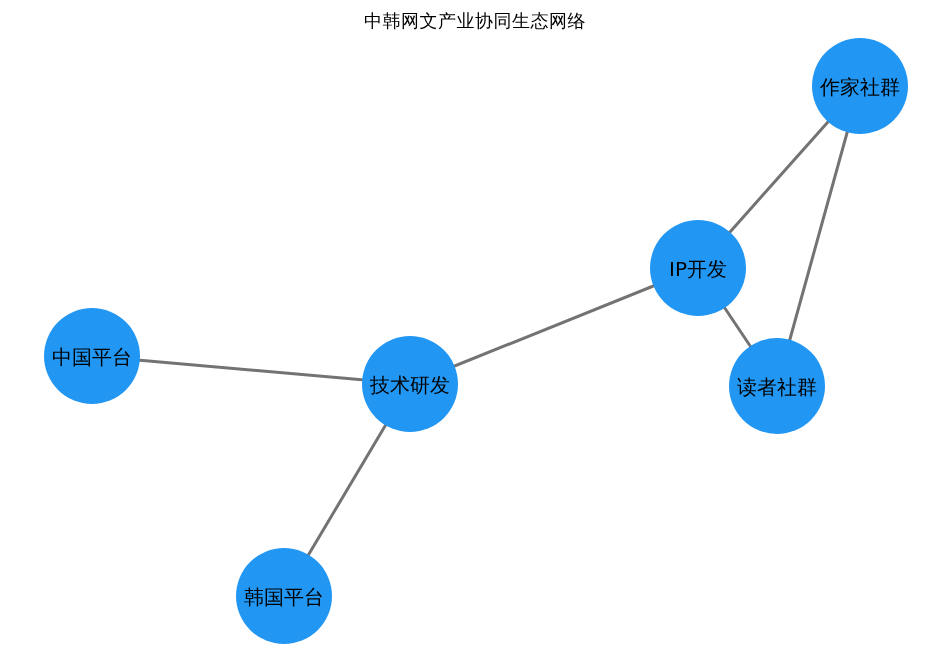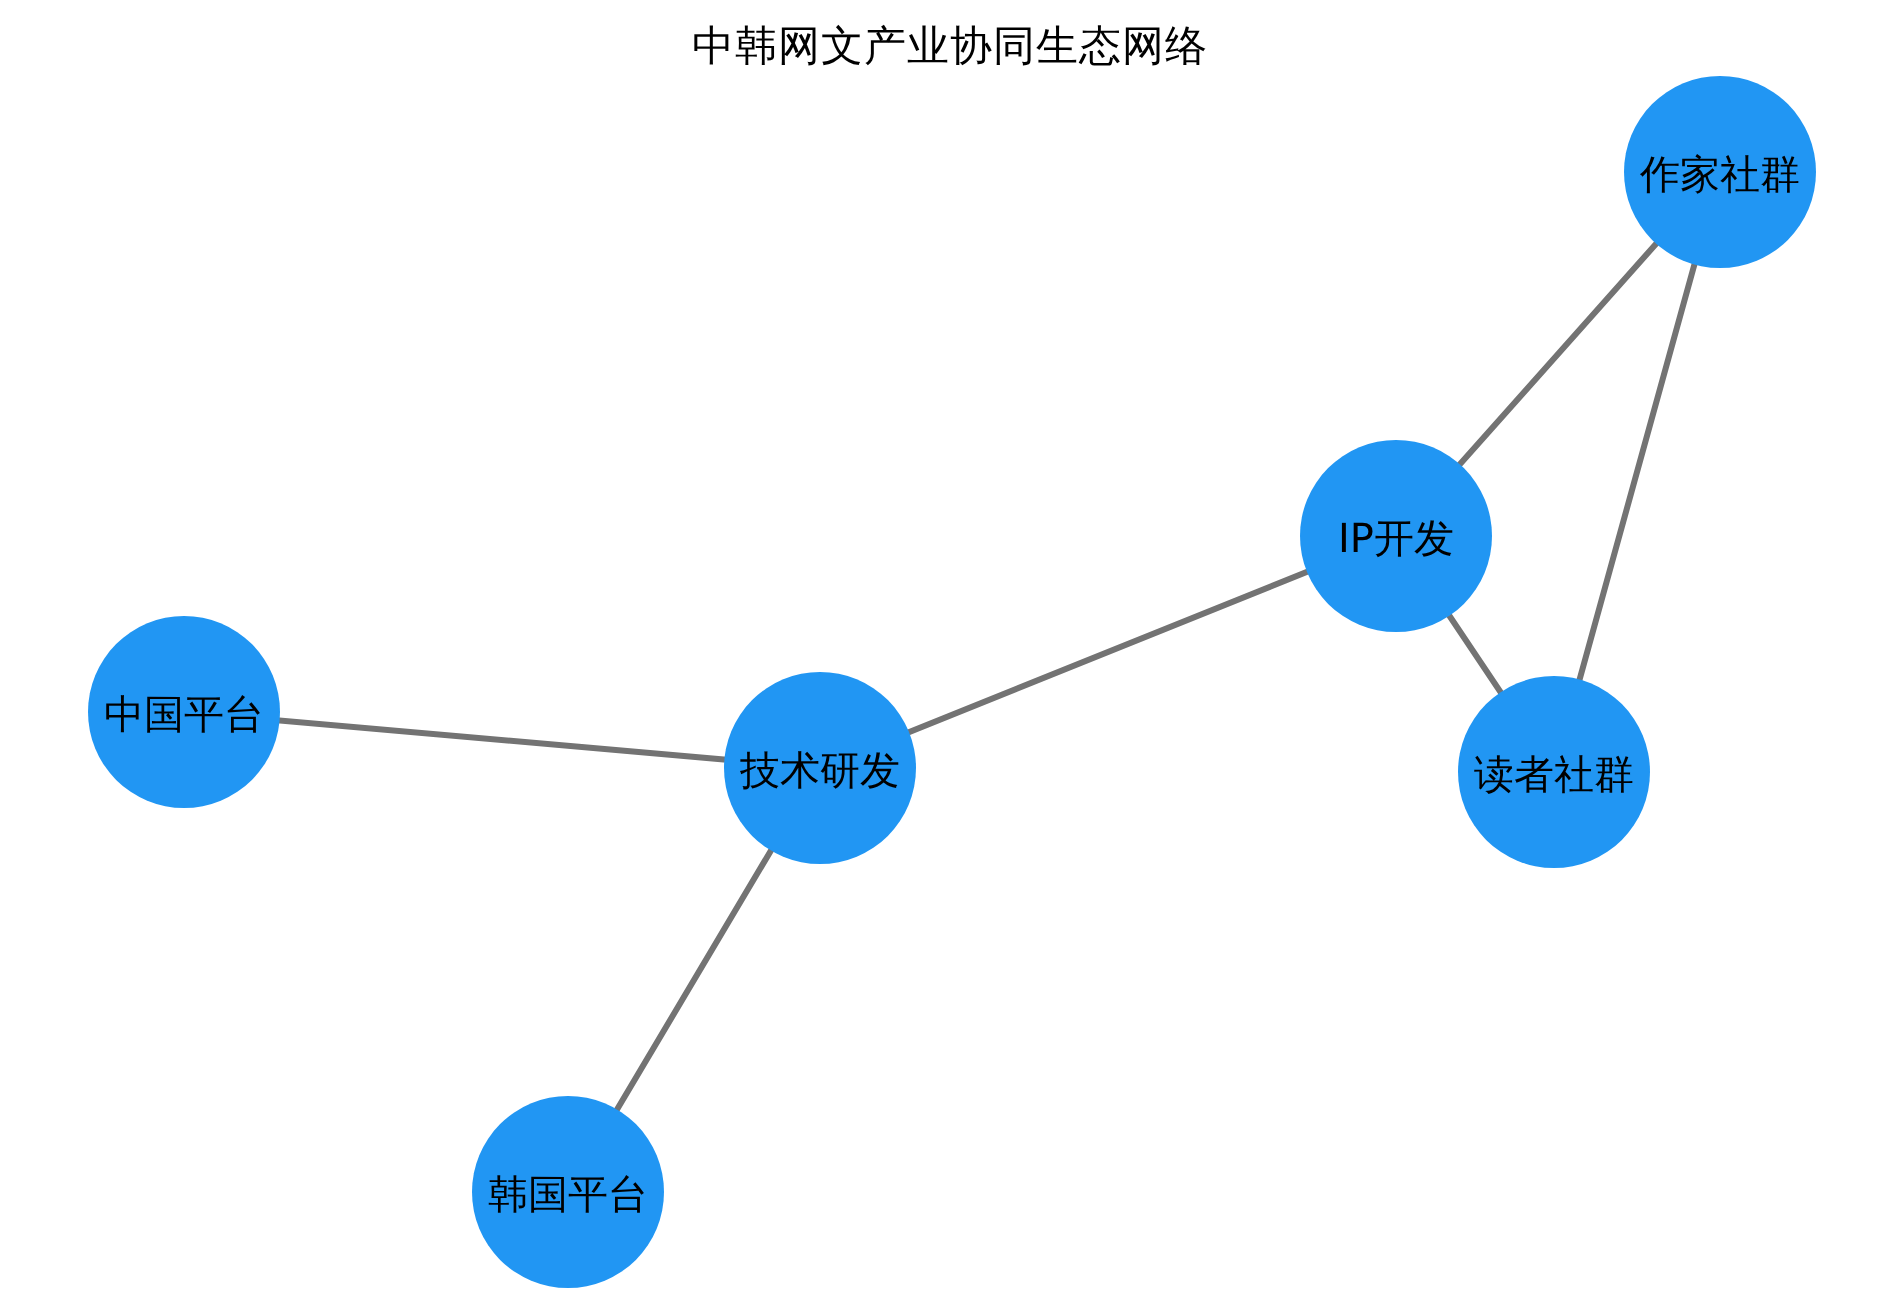--- a/index.html
+++ b/index.html
@@ -14,21 +14,21 @@
     height: 658px;
     background: #ffffff;
     overflow: hidden;
   }
   .chart-title {
     position: absolute;
     top: 9px;
     left: 0;
     width: 100%;
     text-align: center;
-    font-size: 21px;
+    font-size: 18px;
     color: #000000;
     letter-spacing: 0.5px;
     pointer-events: none;
   }
   svg.graph {
     position: absolute;
     top: 0;
     left: 0;
   }
   .edge-line {

